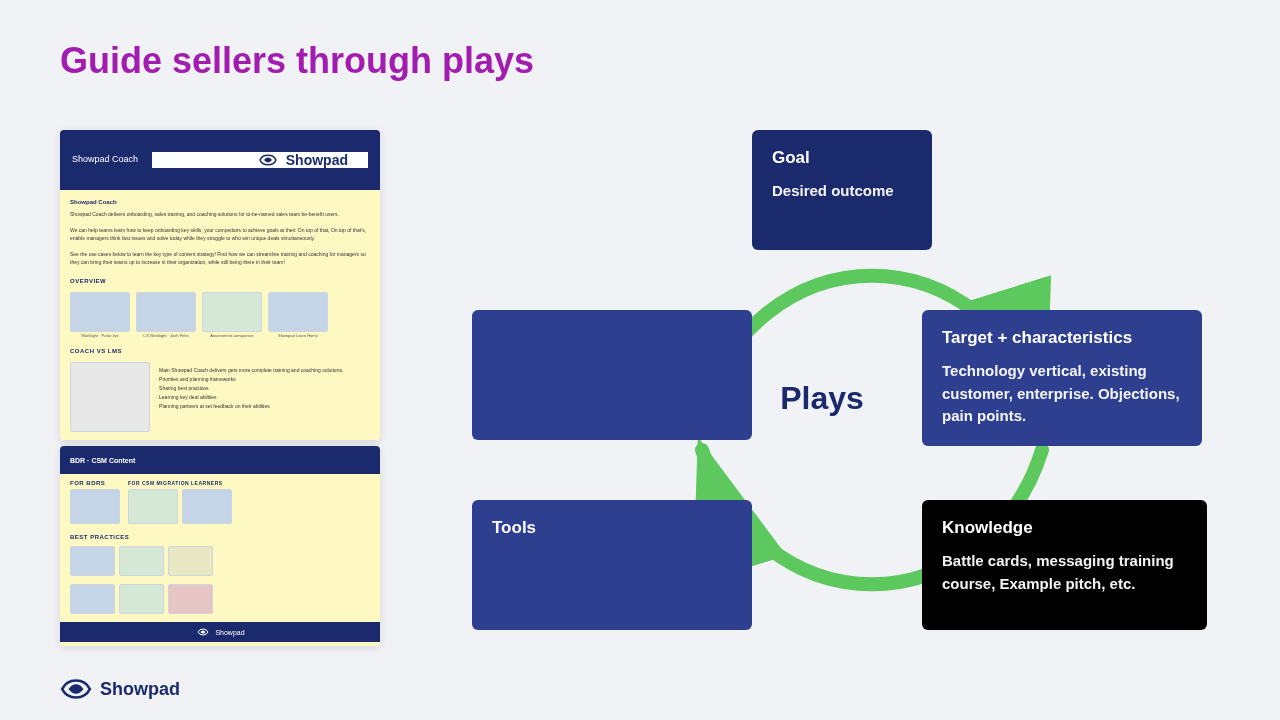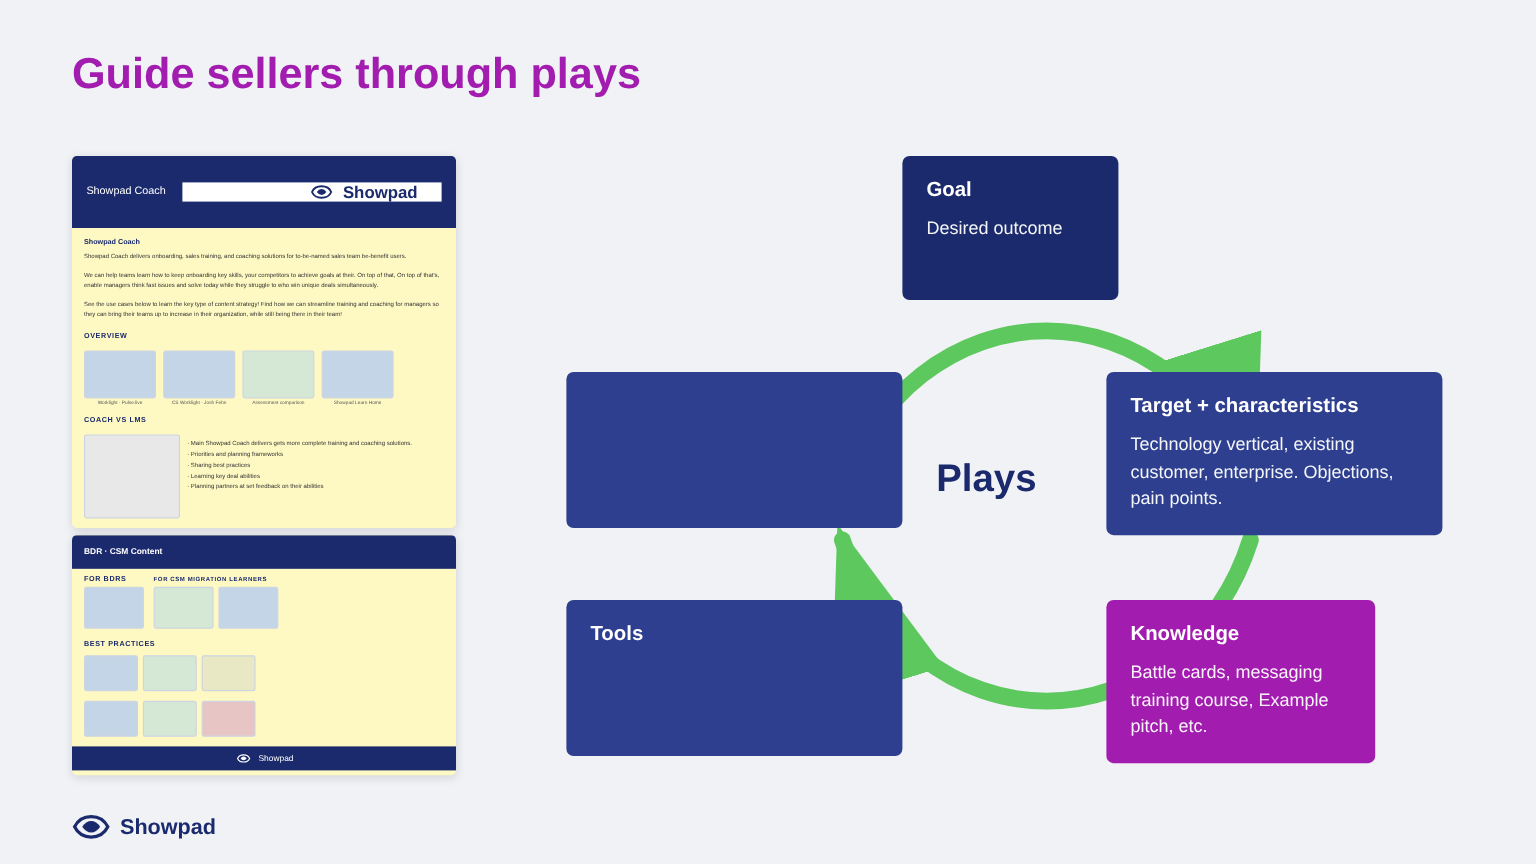--- a/index.html
+++ b/index.html
@@ -195,38 +195,38 @@
 
     .card-tools {
       background: #2d3f8e;
       top: 380px;
       left: 10px;
       width: 280px;
       min-height: 130px;
     }
 
     .card-knowledge {
-      background: #a21caf;
+      background: #000000;
       top: 380px;
       left: 460px;
-      width: 224px;
+      width: 285px;
       min-height: 130px;
     }
 
     .card-title {
       font-weight: 700;
       font-size: 17px;
       margin-bottom: 12px;
       line-height: 1.2;
     }
 
     .card-body {
       font-size: 15px;
       line-height: 1.5;
-      font-weight: 400;
+      font-weight: 700;
       opacity: 0.95;
       margin-top: 12px;
     }
 
     
     .plays-label {
       position: absolute;
       top: 260px;
       left: 260px;
       font-size: 32px;

